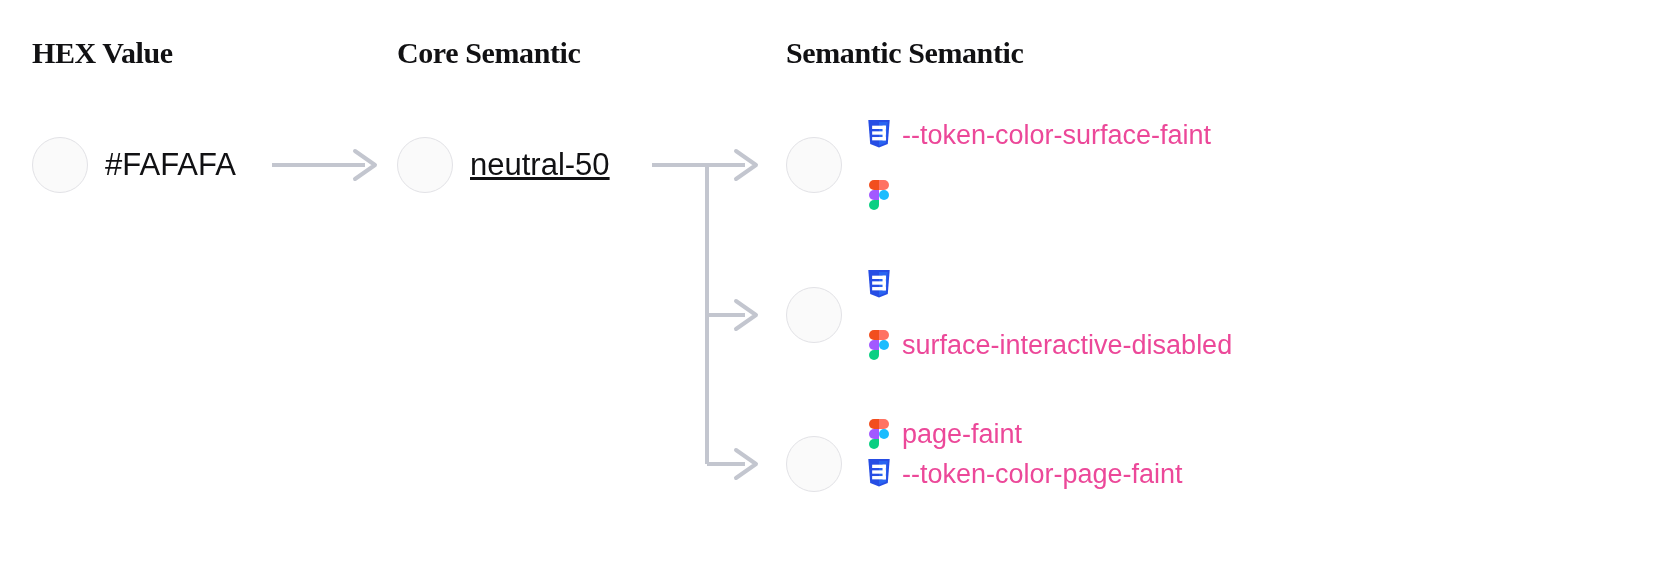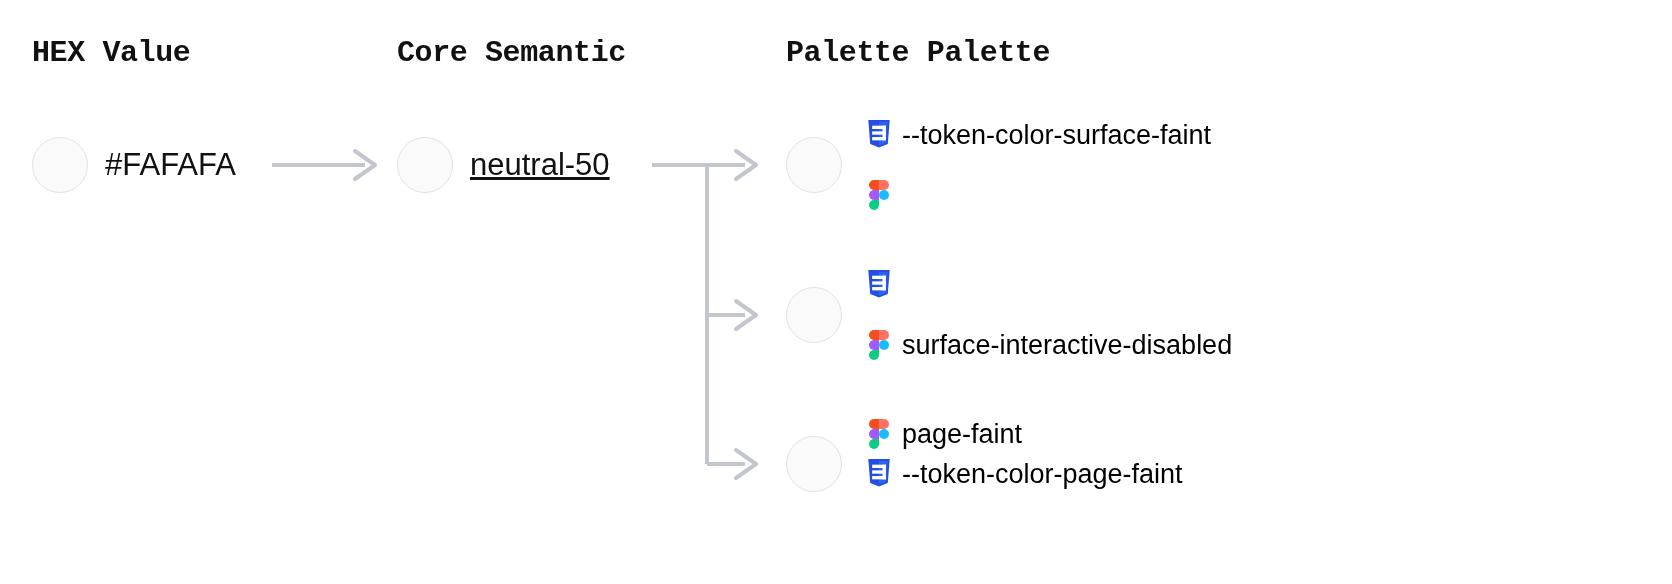--- a/index.html
+++ b/index.html
@@ -16,21 +16,21 @@
   #stage {
     position: relative;
     width: 1672px;
     height: 584px;
     background: #FFFFFF;
   }
 
   
   .col-header {
     position: absolute;
-    font-family: Liberation Mono, monospace;
+    font-family: Liberation Serif, serif;
     font-weight: bold;
     font-size: 30px;
     line-height: 34px;
     letter-spacing: -0.4px;
     color: #111113;
     white-space: nowrap;
   }
   #hdr-hex      { left: 32px;  top: 36px; }
   #hdr-core     { left: 397px; top: 36px; }
   #hdr-semantic { left: 786px; top: 36px; }
@@ -81,36 +81,36 @@
     flex: 0 0 auto;
     width: 26px;
     height: 30px;
     display: block;
   }
   .token-text {
     font-family: "Liberation Sans", sans-serif;
     font-weight: normal;
     font-size: 27px;
     line-height: 32px;
-    color: #000000;
+    color: #ec4899;
     white-space: nowrap;
     text-align: right;
   }
   .token-line.css-line  { margin-bottom: 20px; }
 </style>
 </head>
 <body>
 
 <div id="stage">
 
   <div id="hdr-hex" class="col-header">HEX Value</div>
 
   <div id="hdr-core" class="col-header">Core Semantic</div>
 
-  <div id="hdr-semantic" class="col-header">Palette Palette</div>
+  <div id="hdr-semantic" class="col-header">Semantic Semantic</div>
 
   <svg id="connectors" viewBox="0 0 1672 584">
 
     <g>
       <line x1="272" y1="165" x2="365" y2="165" stroke="#C3C6CF" stroke-width="4" stroke-linecap="butt"></line>
       <polyline points="355,151 375,165 355,179" fill="none" stroke="#C3C6CF" stroke-width="4" stroke-linecap="round" stroke-linejoin="round"></polyline>
     </g>
 
     <g>
 

